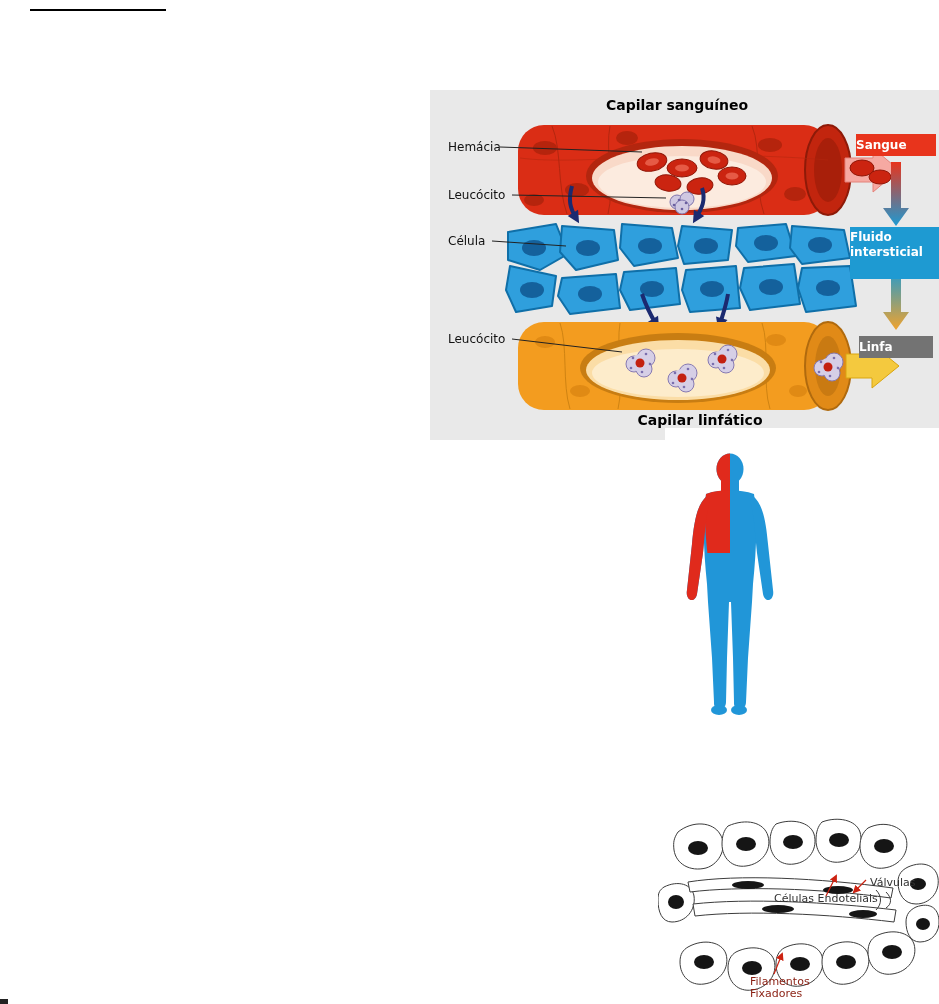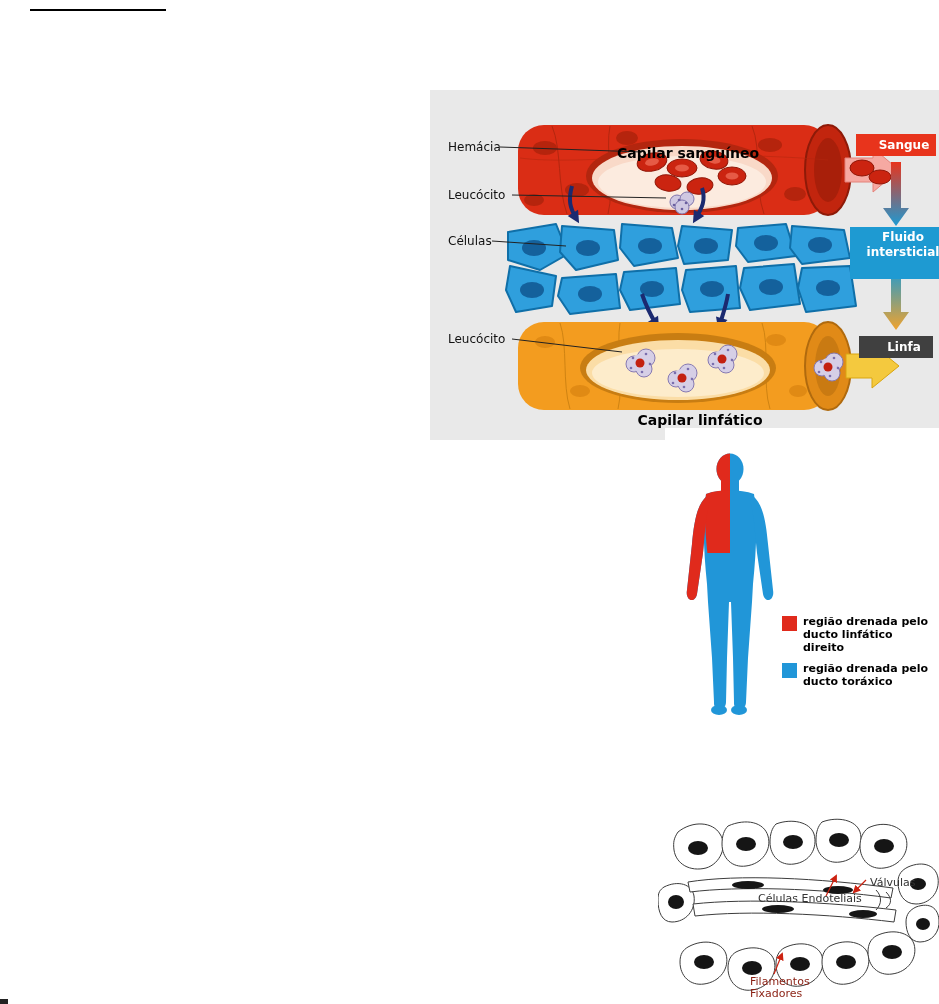--- a/index.html
+++ b/index.html
@@ -8,47 +8,47 @@
           font-family:"DejaVu Sans", "Liberation Sans", sans-serif; overflow:hidden; }
 
   .top-rule { position:absolute; left:30px; top:9px; width:136px; height:2px; background:#000; }
   .corner-mark { position:absolute; left:0px; top:999px; width:8px; height:5px; background:#222; }
 
   
   .fig1 { position:absolute; left:430px; top:90px; width:509px; height:350px; background:#e9e9e9; }
   .fig1 svg { position:absolute; left:0; top:0; width:509px; height:350px; }
   .white-strip { position:absolute; left:235px; top:338px; width:274px; height:12px; background:#ffffff; }
   .f1title { position:absolute; font-weight:bold; font-size:14px; color:#000; text-align:center; }
-  .t-top    { left:108px; top:7px;   width:300px;margin-top:48px; }
+  .t-top    { left:97px; top:7px;   width:300px; }
   .t-bottom { left:120px; top:322px; width:300px; }
   .f1lbl { position:absolute; font-weight:normal; font-size:12px; color:#111; }
   .l-hemacia { left:18px; top:50px; }
   .l-leuco1  { left:18px; top:98px; }
   .l-celula  { left:18px; top:144px; }
   .l-leuco2  { left:18px; top:242px; }
-  .flowbox { position:absolute; color:#fff; font-weight:bold; font-size:12px; text-align:center;padding-left:16px; }
+  .flowbox { position:absolute; color:#fff; font-weight:bold; font-size:12px; text-align:left; }
   .b-sangue { left:426px; top:44px;  width:80px; height:22px; line-height:22px; background:#e8341c; }
   .b-fluido { left:420px; top:137px; width:90px; height:52px; line-height:15px; padding-top:3px; background:#1e9ad2; }
-  .b-linfa  { left:429px; top:246px; width:74px; height:22px; line-height:22px; background:#404040; }
+  .b-linfa  { left:429px; top:246px; width:74px; height:22px; line-height:22px; background:#737373; }
 
   
   .fig2 { position:absolute; left:660px; top:450px; width:279px; height:290px; }
   .body-svg { position:absolute; left:10px; top:2px; width:120px; height:280px; }
   .legend { position:absolute; left:122px; top:165px; width:155px; }
   .legend-row { display:flex; gap:6px; align-items:flex-start; margin-bottom:8px; }
   .swatch { width:15px; height:15px; flex:0 0 15px; margin-top:1px; }
   .sw-red  { background:#e02a1c; }
   .sw-blue { background:#2196d8; }
   .legend-text { font-weight:bold; font-size:11px; line-height:13px; color:#000; width:132px; }
 
   
   .fig3 { position:absolute; left:658px; top:812px; width:281px; height:192px; }
   .fig3 svg { position:absolute; left:0; top:0; width:281px; height:192px; }
   .f3lbl { position:absolute; font-size:11px; color:#333; }
-  .l-endo { left:100px; top:80px; }
+  .l-endo { left:116px; top:80px; }
   .l-valv { left:212px; top:64px; }
   .l-fila { left:92px;  top:164px; width:58px; line-height:12px; color:#8a1f12; }
 </style>
 </head>
 <body>
 
 <div class="page">
 
   <div class="top-rule"></div>
   <div class="corner-mark"></div>
@@ -194,21 +194,21 @@
         <path d="M461 72 h10 v46 h8 l-13 18 l-13 -18 h8 z" fill="url(#gradRB)"></path>
         <path d="M461 178 h10 v44 h8 l-13 18 l-13 -18 h8 z" fill="url(#gradBO)"></path>
       </g>
     </svg>
 
     <div class="white-strip"></div>
     <div class="f1title t-top">Capilar sanguíneo</div>
     <div class="f1title t-bottom">Capilar linfático</div>
     <div class="f1lbl l-hemacia">Hemácia</div>
     <div class="f1lbl l-leuco1">Leucócito</div>
-    <div class="f1lbl l-celula">Células</div>
+    <div class="f1lbl l-celula">Célula</div>
     <div class="f1lbl l-leuco2">Leucócito</div>
     <div class="flowbox b-sangue">Sangue</div>
     <div class="flowbox b-fluido">Fluido intersticial</div>
     <div class="flowbox b-linfa">Linfa</div>
   </div>
 
   <div class="fig2">
     <svg class="body-svg" viewBox="0 0 120 280" aria-hidden="true">
       <g fill="#2196d8">
         <ellipse cx="60" cy="17" rx="13.5" ry="15.5"></ellipse>
@@ -221,30 +221,20 @@
         <ellipse cx="49" cy="258" rx="8" ry="5"></ellipse>
         <ellipse cx="69" cy="258" rx="8" ry="5"></ellipse>
       </g>
       <g fill="#e02a1c">
         <path d="M60 1.5 A 13.5 15.5 0 0 0 60 32.5 Z"></path>
         <rect x="51" y="27" width="9" height="15"></rect>
         <path d="M36 42 C 44 39, 52 38.3, 60 38.3 L 60 101 L 37.4 101 C 35.2 81, 34 60, 36 42 Z"></path>
         <path d="M37 44 C 27 52, 24 70, 22 92 L 17 138 C 15 149, 25 152, 27 142 L 33 101 C 35 81, 36 62, 40 49 Z"></path>
       </g>
     </svg>
-    <div class="legend">
-      <div class="legend-row">
-        <span class="swatch sw-red"></span>
-        <span class="legend-text">região drenada pelo ducto linfático direito</span>
-      </div>
-      <div class="legend-row">
-        <span class="swatch sw-blue"></span>
-        <span class="legend-text">região drenada pelo ducto toráxico</span>
-      </div>
-    </div>
   </div>
 
   <div class="fig3">
     <svg viewBox="0 0 281 192" aria-hidden="true">
       <defs>
         <marker id="redHead" markerUnits="userSpaceOnUse" markerWidth="8" markerHeight="8" refX="6" refY="4" orient="auto">
           <path d="M0 0 L8 4 L0 8 Z" fill="#cc2211"></path>
         </marker>
       </defs>
       <g fill="#ffffff" stroke="#3c3c3c" stroke-width="1" stroke-linejoin="round">

